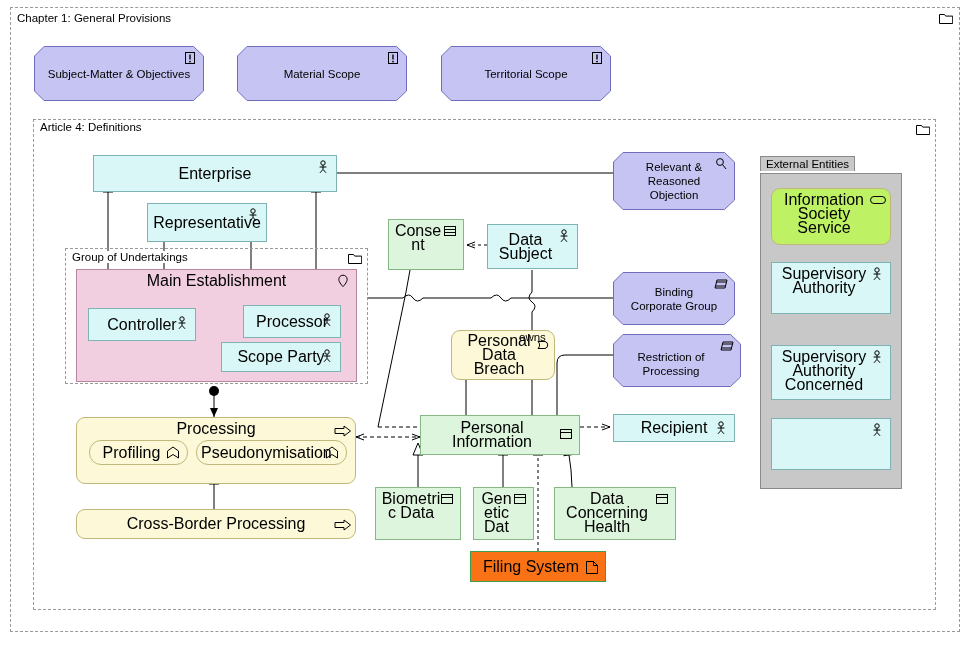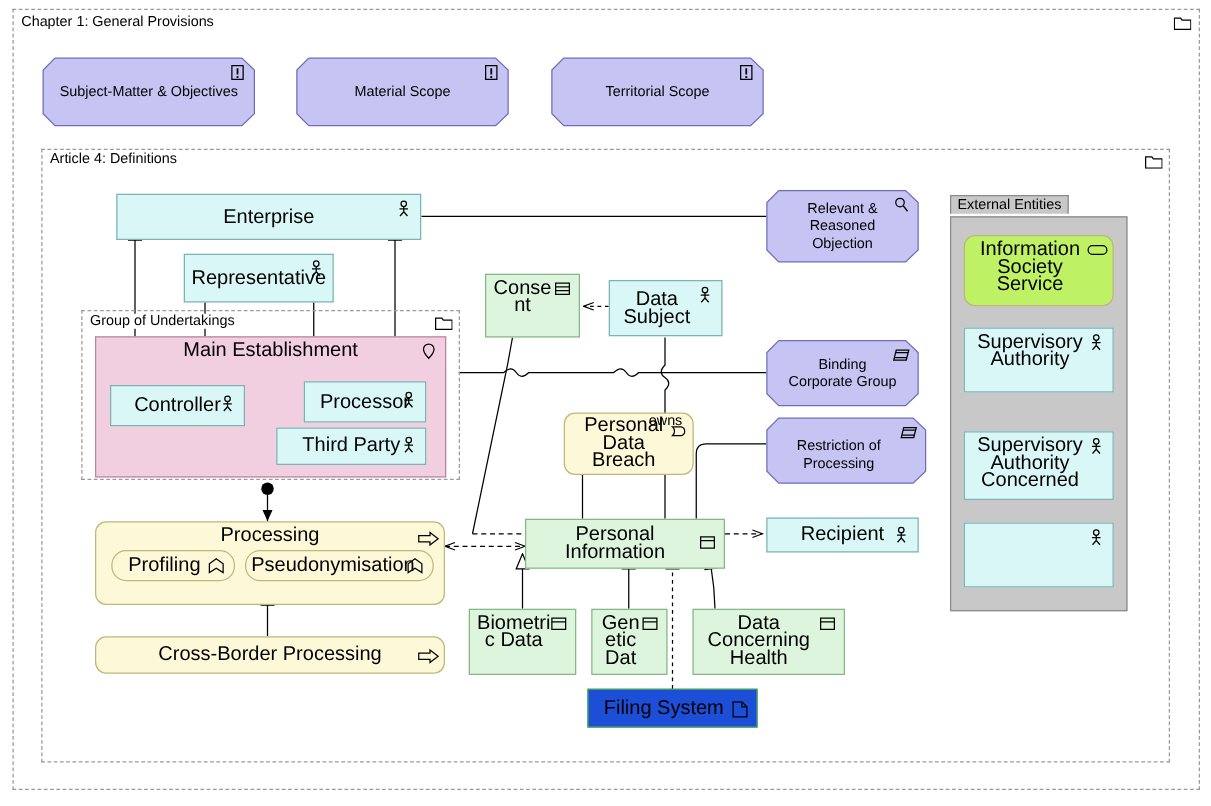--- a/index.html
+++ b/index.html
@@ -46,21 +46,21 @@
   .node.top-label { align-items:flex-start; padding-top:4px; }
   .node .ic { position:absolute; top:4px; right:5px; width:16px; height:14px; }
 
   
   .actor   { background:#d9f7f7; border-color:#7fb3b3; }
   .bobject { background:#ddf5dd; border-color:#86b886; }
   .bprocess{ background:#fdf9d8; border-color:#bfb87a; border-radius:9px; }
   .bevent  { background:#fdf9d8; border-color:#bfb87a; border-radius:9px; }
   .bservice{ background:#bef264; border-color:#bfb87a; border-radius:9px; }
   .location{ background:#f2cfe0; border-color:#b787a0; }
-  .repres  { background:#1d4ed8; border-color:#3ba04d; }
+  .repres  { background:#f97316; border-color:#3ba04d; }
   .oct-wrap { position:absolute; }
   .oct-wrap svg.octline { position:absolute; left:0; top:0; overflow:visible; }
   .oct-wrap .oct-text {
     position:absolute; left:0; top:0; width:100%; height:100%;
     display:flex; align-items:center; justify-content:center;
     font-size:11.5px; line-height:14px; text-align:center;
   }
   .oct-wrap .ic { position:absolute; top:5px; right:6px; width:16px; height:14px; }
 
   
@@ -274,21 +274,21 @@
         <circle cx="8" cy="3" r="2.2" fill="none" stroke="#000" stroke-width="1"></circle>
         <line x1="8" y1="5.2" x2="8" y2="9.4" stroke="#000" stroke-width="1"></line>
         <line x1="4.6" y1="7" x2="11.4" y2="7" stroke="#000" stroke-width="1"></line>
         <line x1="8" y1="9.4" x2="5" y2="12.8" stroke="#000" stroke-width="1"></line>
         <line x1="8" y1="9.4" x2="11" y2="12.8" stroke="#000" stroke-width="1"></line>
       </svg>
     </span>
   </div>
 
   <div class="node actor" style="left:221px; top:342px; width:120px; height:30px;">
-    <span class="label">Third Party</span>
+    <span class="label">Scope Party</span>
     <span class="ic" style="top:6px;">
       <svg width="16" height="14" viewBox="0 0 16 14">
         <circle cx="8" cy="3" r="2.2" fill="none" stroke="#000" stroke-width="1"></circle>
         <line x1="8" y1="5.2" x2="8" y2="9.4" stroke="#000" stroke-width="1"></line>
         <line x1="4.6" y1="7" x2="11.4" y2="7" stroke="#000" stroke-width="1"></line>
         <line x1="8" y1="9.4" x2="5" y2="12.8" stroke="#000" stroke-width="1"></line>
         <line x1="8" y1="9.4" x2="11" y2="12.8" stroke="#000" stroke-width="1"></line>
       </svg>
     </span>
   </div>

